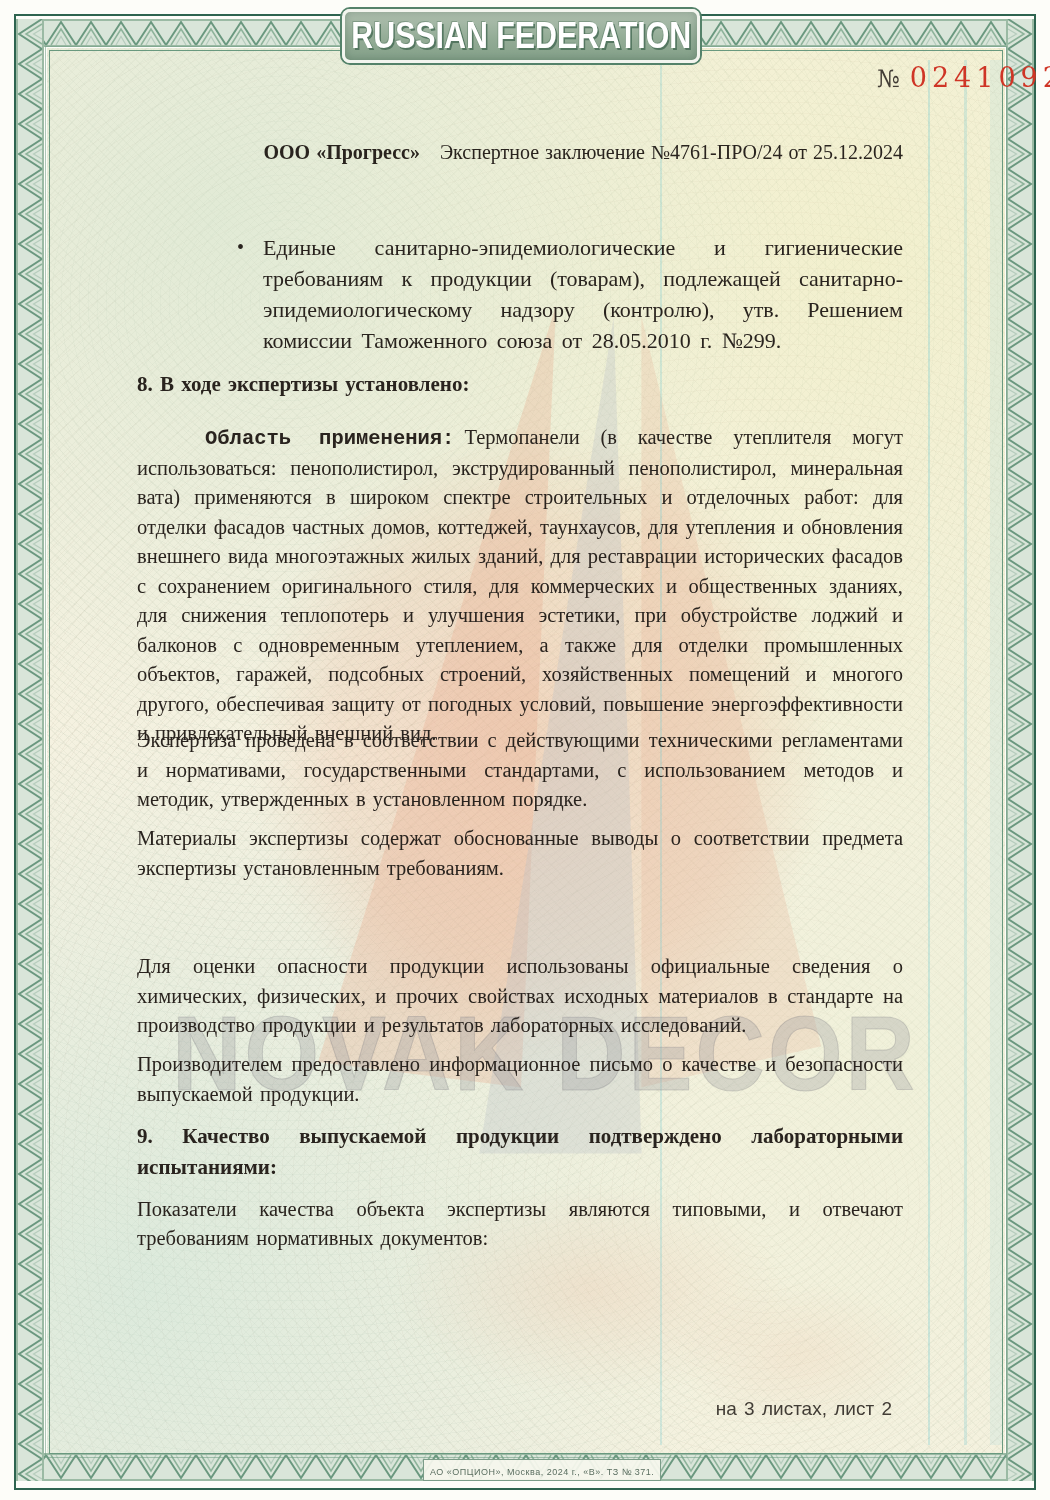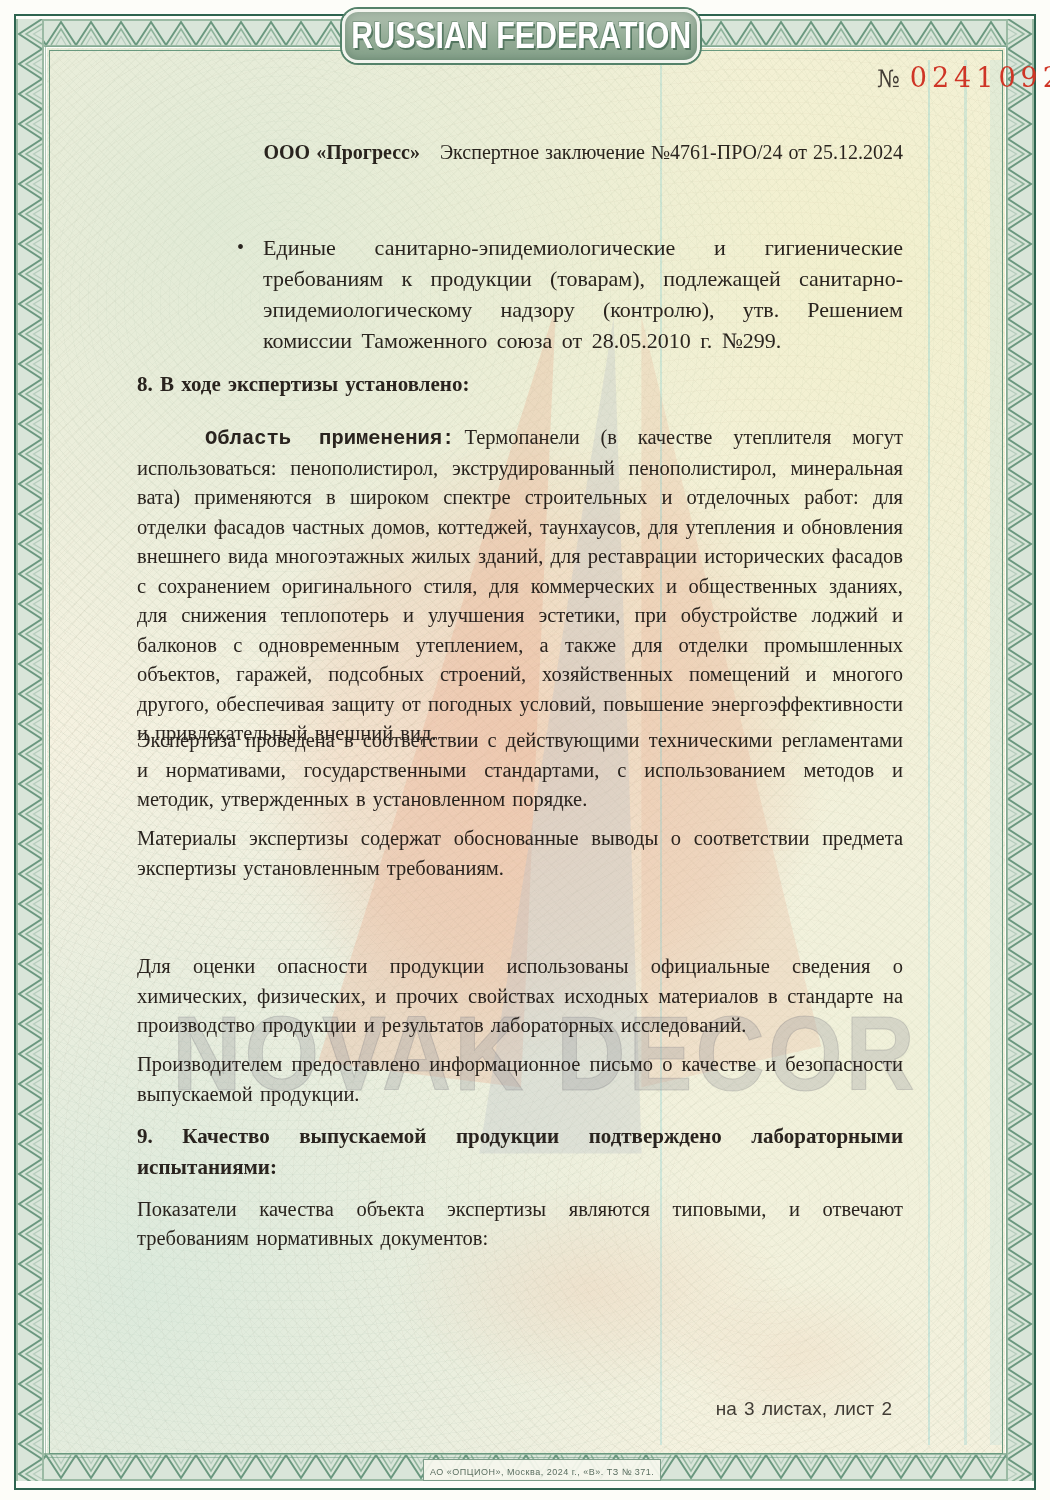--- a/index.html
+++ b/index.html
@@ -83,21 +83,21 @@
   .stripe { position:absolute; z-index:1; top:60px; height:1385px; pointer-events:none; }
   .stripe-1 { left:660px; width:2px;  background:rgba(130,205,210,0.30); }
   .stripe-2 { left:928px; width:2px;  background:rgba(130,205,210,0.35); }
   .stripe-3 { left:964px; width:3px;  background:rgba(130,205,210,0.28); }
   .stripe-4 { left:990px; width:12px; background:rgba(175,218,222,0.22); }
 
   
   .banner {
     position:absolute; left:342px; top:9px; width:358px; height:54px; z-index:4;
     background:linear-gradient(180deg,#b0c0b0 0%, #93ac96 55%, #84a089 100%);
-    border:3px solid #f3f5ef; border-radius:16px;
+    border:3px solid #f3f5ef; border-radius:8px;
     box-shadow:0 0 0 2px #54826a, inset 0 0 8px rgba(55,90,70,0.35);
     display:flex; align-items:center; justify-content:center;
   }
   .banner-title {
     font-family:"Liberation Sans", sans-serif; font-weight:bold;
     font-size:37px; color:#ffffff; letter-spacing:0px; white-space:nowrap;
     transform:scaleX(0.82); display:inline-block;
     text-shadow:2px 2px 0 rgba(74,110,88,0.85), -1px -1px 0 rgba(74,110,88,0.4);
   }
   .serial {

